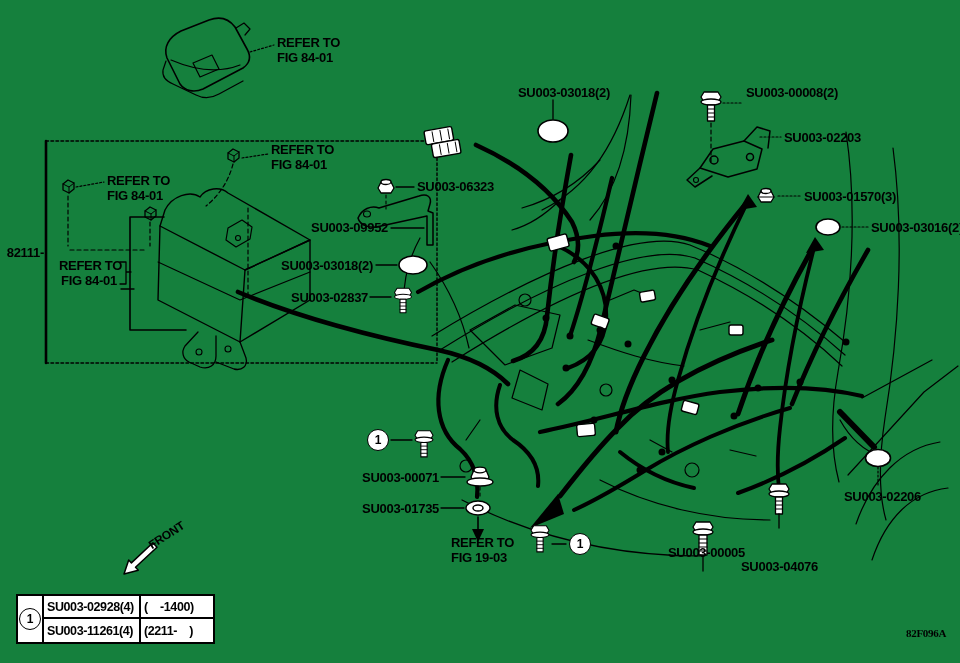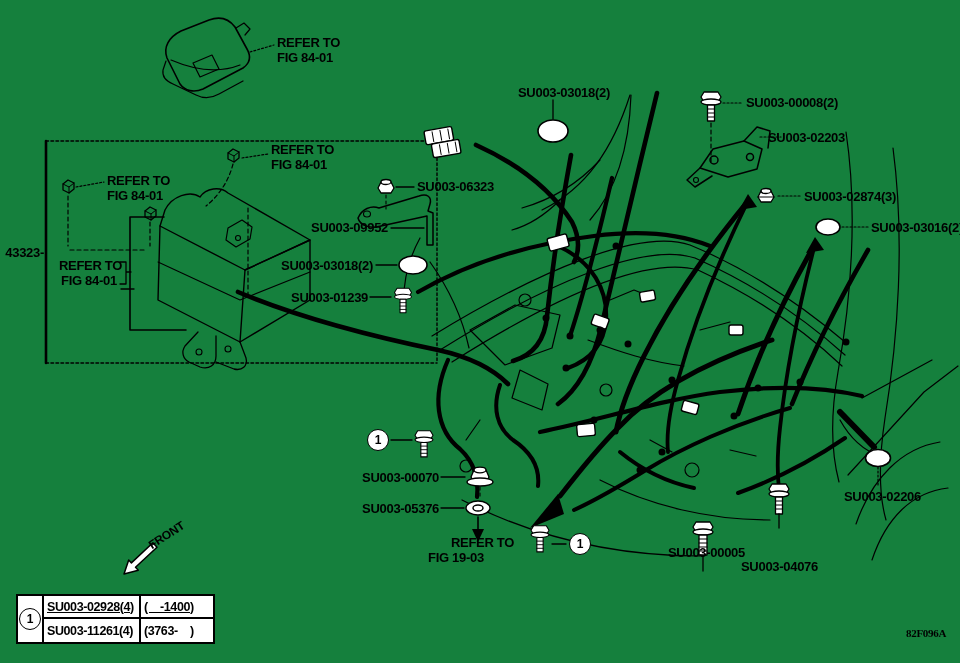--- a/index.html
+++ b/index.html
@@ -15,21 +15,21 @@
          font-size:12px;font-weight:700;background:#fff;line-height:1;}
   #front-label{transform:rotate(-33deg);transform-origin:0 50%;}
   
   #vtable{position:absolute;left:16px;top:594px;border:2px solid #000;background:#fff;
           display:grid;grid-template-columns:26px 97px 72px;grid-template-rows:23px 23px;}
   #vtable .c1{grid-row:1 / span 2;border-right:2px solid #000;display:flex;
               align-items:center;justify-content:center;}
   #vtable .c1 .circ1{position:static;}
   #vtable .cell{display:flex;align-items:center;padding-left:3px;font-weight:700;
                 font-size:12.5px;letter-spacing:-0.4px;white-space:pre;}
-  #vtable .r1{border-bottom:2px solid #000;text-decoration:underline;}
+  #vtable .r1{border-bottom:2px solid #000;}
   #vtable .part{border-right:2px solid #000;}
 </style>
 </head>
 <body>
 
 <div id="stage">
 
   <svg id="art" width="960" height="663" viewBox="0 0 960 663">
     <g fill="none" stroke="#000" stroke-linecap="round" stroke-linejoin="round">
 
@@ -302,54 +302,54 @@
 
   <div class="lbl" style="left:277px;top:36px">REFER TO</div>
   <div class="lbl" style="left:277px;top:51px">FIG 84-01</div>
 
   <div class="lbl" style="left:271px;top:143px">REFER TO</div>
   <div class="lbl" style="left:271px;top:158px">FIG 84-01</div>
 
   <div class="lbl" style="left:107px;top:174px">REFER TO</div>
   <div class="lbl" style="left:107px;top:189px">FIG 84-01</div>
 
-  <div class="lbl rt" style="right:916px;top:246px">43323-</div>
+  <div class="lbl rt" style="right:916px;top:246px">82111-</div>
   <div class="lbl" style="left:59px;top:259px">REFER TO</div>
   <div class="lbl" style="left:61px;top:274px">FIG 84-01</div>
 
   <div class="lbl" style="left:518px;top:86px">SU003-03018(2)</div>
-  <div class="lbl" style="left:746px;top:96px">SU003-00008(2)</div>
-  <div class="lbl" style="left:768px;top:131px">SU003-02203</div>
-  <div class="lbl" style="left:804px;top:190px">SU003-02874(3)</div>
+  <div class="lbl" style="left:746px;top:86px">SU003-00008(2)</div>
+  <div class="lbl" style="left:784px;top:131px">SU003-02203</div>
+  <div class="lbl" style="left:804px;top:190px">SU003-01570(3)</div>
   <div class="lbl" style="left:871px;top:221px">SU003-03016(2)</div>
 
   <div class="lbl" style="left:417px;top:180px">SU003-06323</div>
   <div class="lbl rt" style="right:572px;top:221px">SU003-09952</div>
   <div class="lbl rt" style="right:587px;top:259px">SU003-03018(2)</div>
-  <div class="lbl rt" style="right:592px;top:291px">SU003-01239</div>
-
-  <div class="lbl rt" style="right:521px;top:471px">SU003-00070</div>
-  <div class="lbl rt" style="right:521px;top:502px">SU003-05376</div>
+  <div class="lbl rt" style="right:592px;top:291px">SU003-02837</div>
+
+  <div class="lbl rt" style="right:521px;top:471px">SU003-00071</div>
+  <div class="lbl rt" style="right:521px;top:502px">SU003-01735</div>
   <div class="lbl" style="left:451px;top:536px">REFER TO</div>
-  <div class="lbl" style="left:428px;top:551px">FIG 19-03</div>
+  <div class="lbl" style="left:451px;top:551px">FIG 19-03</div>
 
   <div class="lbl" style="left:844px;top:490px">SU003-02206</div>
   <div class="lbl" style="left:741px;top:560px">SU003-04076</div>
   <div class="lbl" style="left:668px;top:546px">SU003-00005</div>
 
   <div class="lbl small" style="left:906px;top:627px">82F096A</div>
 
   <div class="lbl" id="front-label" style="left:150px;top:540px;font-size:12px">FRONT</div>
 
   <span class="circ1" style="left:367px;top:429px">1</span>
   <span class="circ1" style="left:569px;top:533px">1</span>
 
   <div id="vtable">
     <div class="c1">
       <span class="circ1">1</span>
     </div>
     <div class="cell part r1">SU003-02928(4)</div>
     <div class="cell r1">(    -1400)</div>
     <div class="cell part">SU003-11261(4)</div>
-    <div class="cell">(3763-    )</div>
+    <div class="cell">(2211-    )</div>
   </div>
 
 </div>
 
 </body></html>

